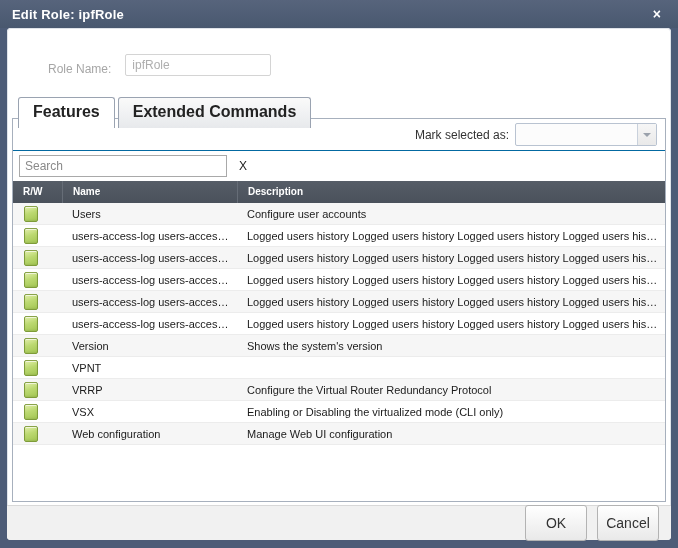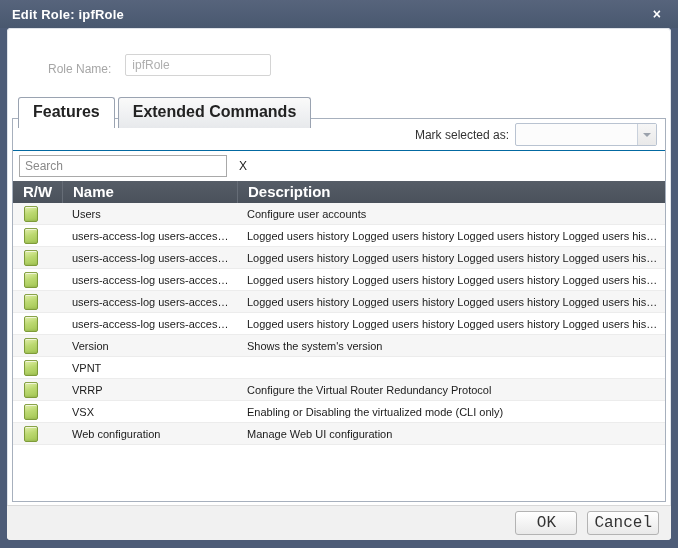--- a/index.html
+++ b/index.html
@@ -85,21 +85,21 @@
   }
   .searchbar input::placeholder{color:#8a8a8a;}
   .searchbar .clear-x{
     margin-left:12px;font-size:12px;color:#222;cursor:pointer;
   }
   
   .grid{flex:1;display:flex;flex-direction:column;overflow:hidden;}
   .grid-head{
     display:grid;grid-template-columns:49px 175px 1fr;
     background:linear-gradient(#565d67,#4a515b);
-    color:#fff;font-size:15px;font-weight:bold;height:22px;line-height:22px;
+    color:#fff;font-size:10px;font-weight:bold;height:22px;line-height:22px;
   }
   .grid-head .hcell{padding-left:10px;cursor:pointer;}
   .grid-head .hcell + .hcell{border-left:1px solid #666d77;}
   .grid-body{flex:1;background:#fff;}
   .grid-row{
     display:grid;grid-template-columns:49px 175px 1fr;
     height:21px;border-bottom:1px solid #ececec;
     font-size:11px;color:#1b1b1b;align-items:center;background:#fff;cursor:pointer;
   }
   .grid-row:nth-child(odd){background:#f6f6f6;}
@@ -126,24 +126,24 @@
     box-shadow:0 0 0 1px rgba(255,255,255,.35);
   }
   
   .footer{
     position:absolute;left:0;right:0;bottom:0;height:35px;
     background:#f1f1f1;border-top:1px solid #d8d8d8;border-radius:0 0 4px 4px;
     display:flex;align-items:center;justify-content:flex-end;gap:10px;
     padding-right:12px;box-sizing:border-box;
   }
   .btn-dialog{
-    min-width:62px;height:24px;font-size:16px;color:#333;
+    min-width:62px;height:36px;font-size:14px;color:#333;
     background:linear-gradient(#ffffff,#e9e9e9);
     border:1px solid #b3b3b3;border-radius:3px;cursor:pointer;
-    font-family:Liberation Mono, monospace;
+    font-family:Liberation Sans, sans-serif;
   }
 </style>
 </head>
 <body>
 
 <div class="titlebar">
   <span class="title">Edit Role: ipfRole</span>
   <span class="close">×</span>
 </div>
 

